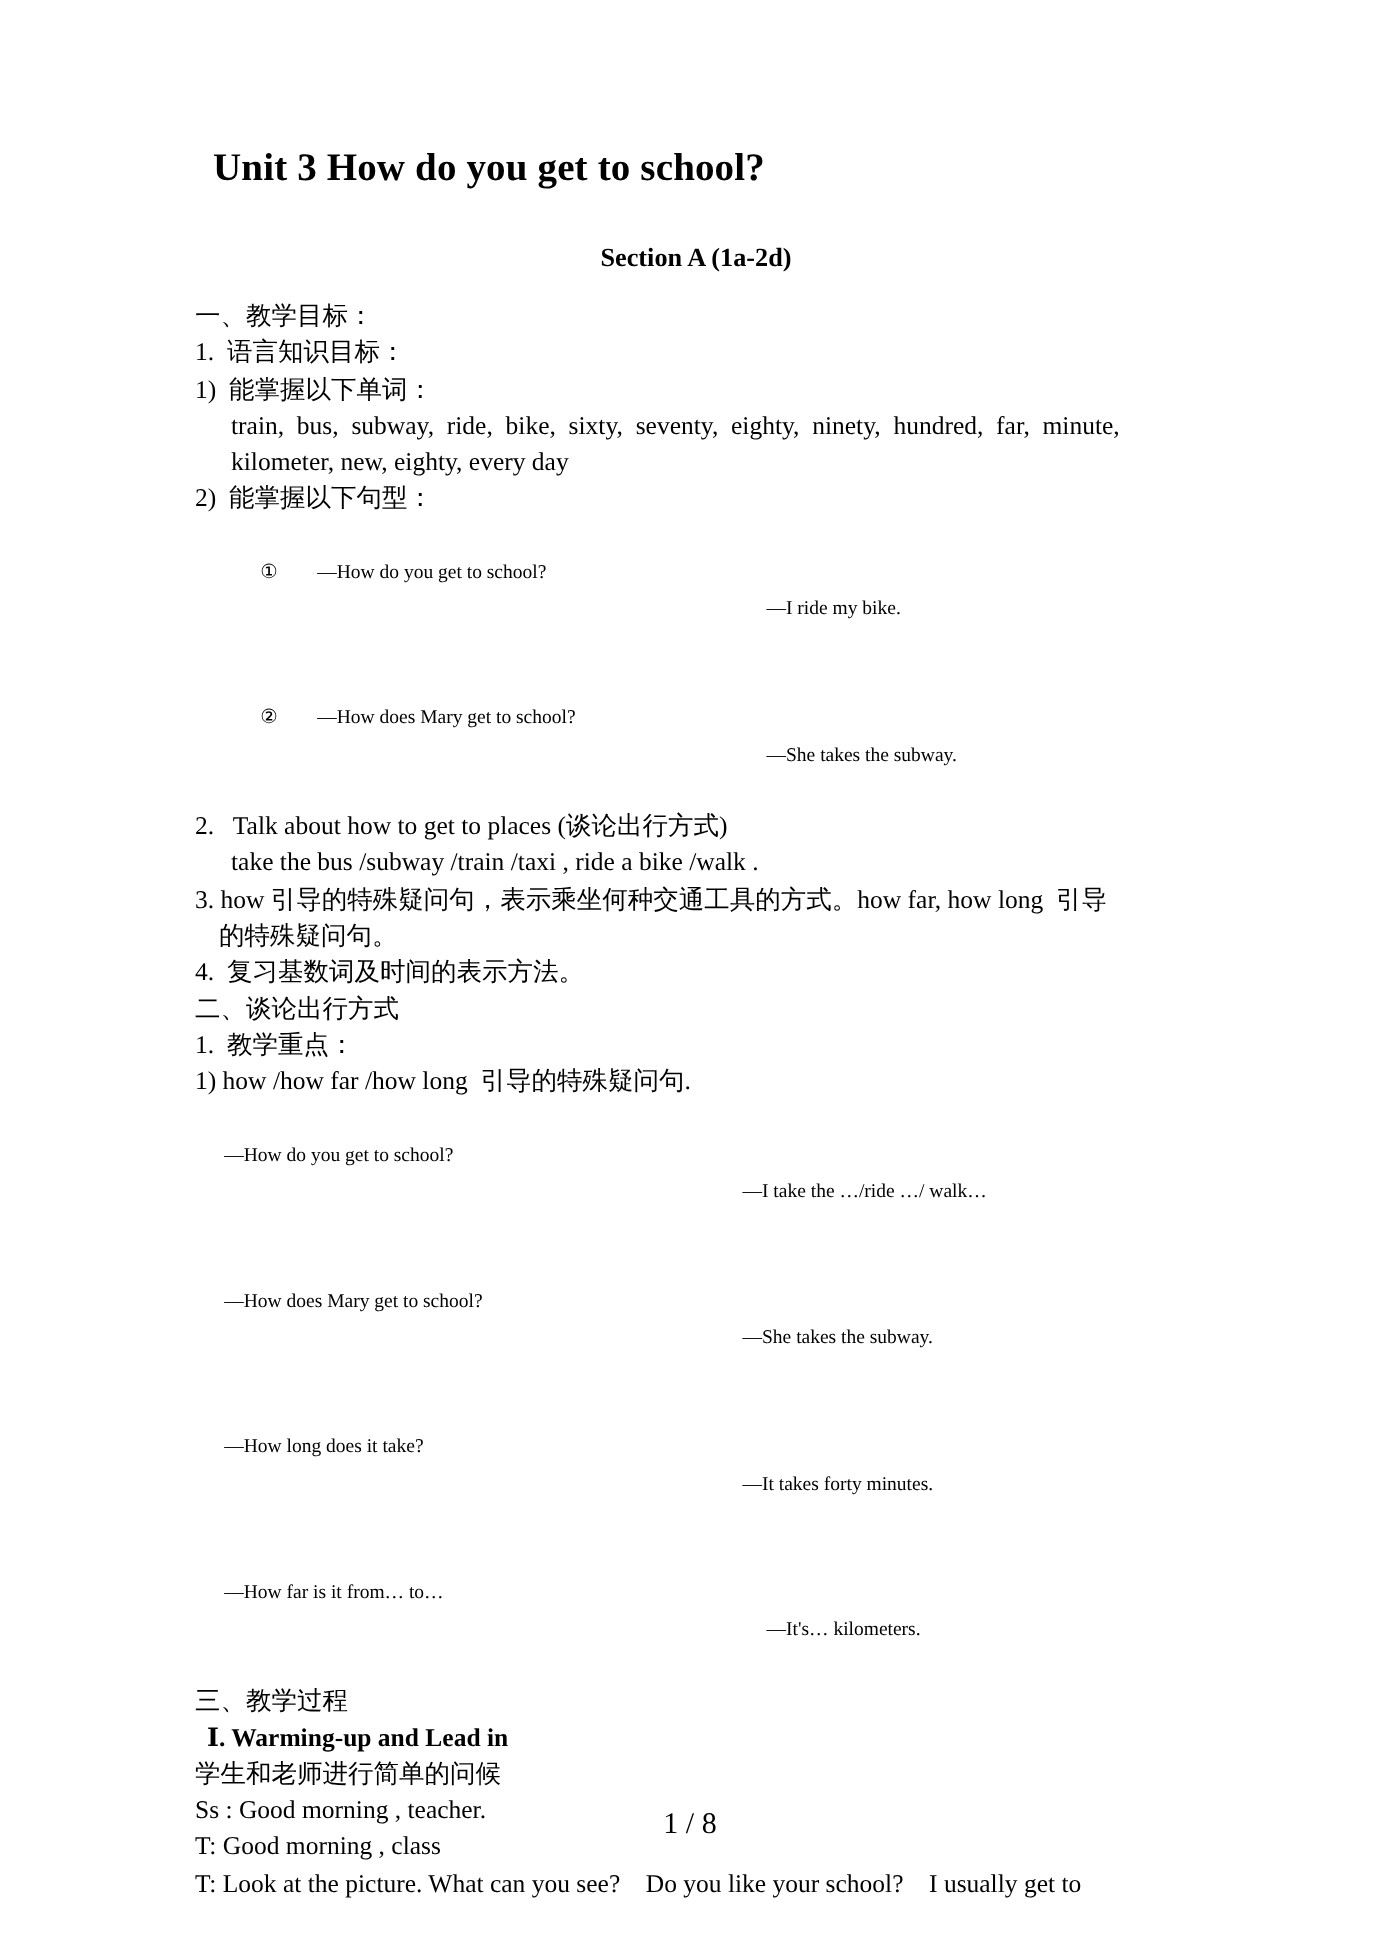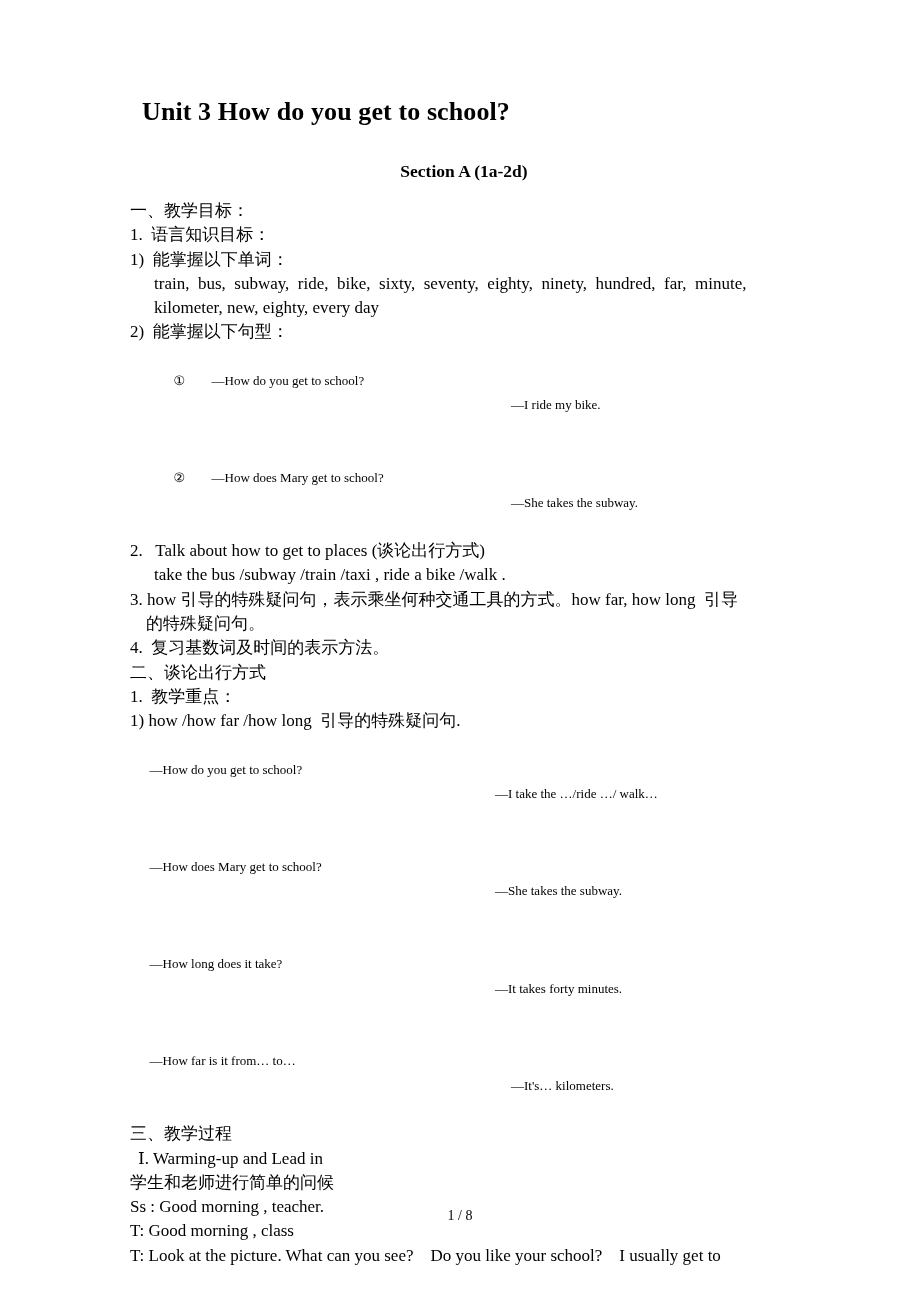--- a/index.html
+++ b/index.html
@@ -54,21 +54,21 @@
   .gap-sub { height: 17px; }
 
   .line {
     font-size: 17px;
     line-height: 24.3px;
     white-space: pre;
     margin: 0;
     padding: 0;
   }
 
-  .bold { font-weight: normal; }
+  .bold { font-weight: bold; }
 
   
   .i0  { padding-left: 0px; }
   .i1  { padding-left: 8px; }
   .i2  { padding-left: 16px; }
   .i3  { padding-left: 24px; }
 
   
   .qa-row {
     font-size: 13px;
@@ -88,21 +88,21 @@
     display: inline-block;
     width: 38px;
   }
 
   .footer {
     position: absolute;
     left: 0;
     top: 1206px;
     width: 920px;
     text-align: center;
-    font-size: 14px;
+    font-size: 20px;
     line-height: 20px;
     white-space: pre;
   }
 </style>
 </head>
 <body>
 
 <div class="page">
   <div class="content">
 

